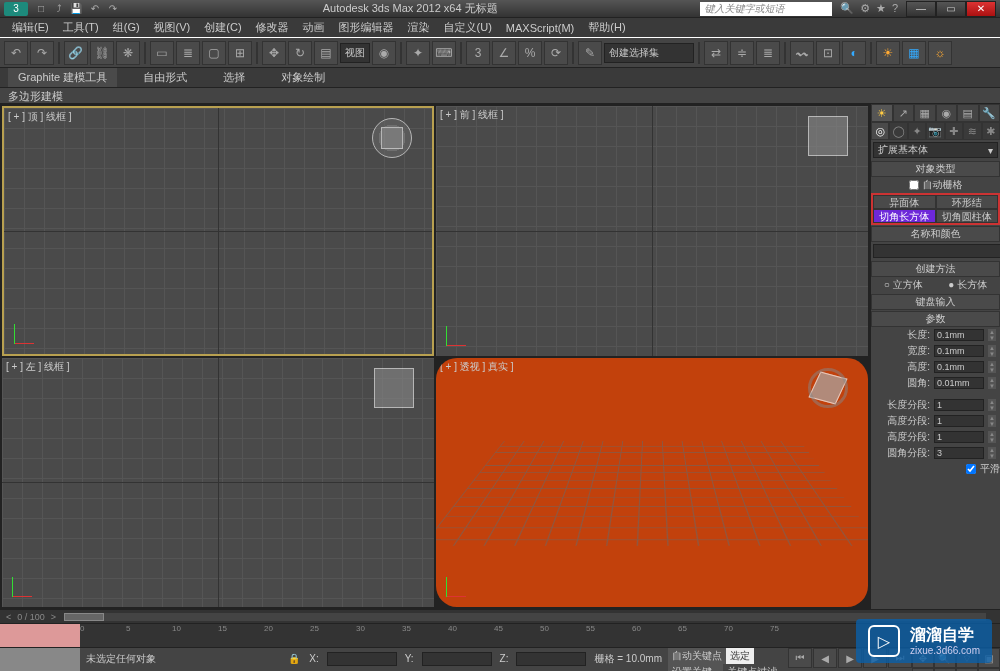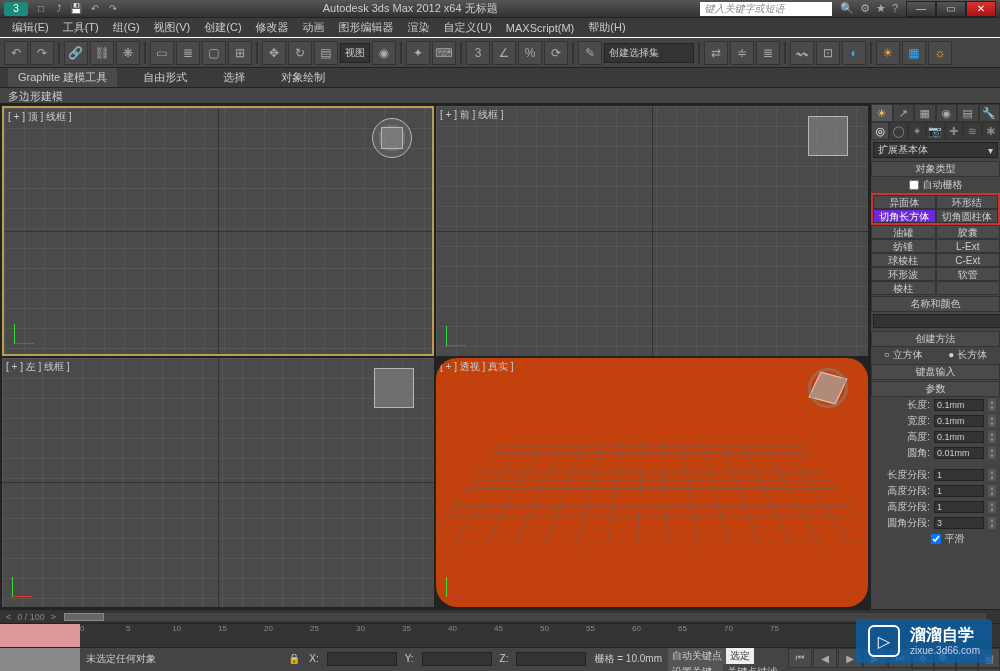--- a/index.html
+++ b/index.html
@@ -253,32 +253,20 @@
         <span>自动栅格</span>
     </div>
     <div class="highlight-box">
     <div class="btn-grid">
       <button>异面体</button>
       <button>环形结</button>
       <button class="sel">切角长方体</button>
       <button>切角圆柱体</button>
     </div>
     </div>
-    <div class="btn-grid">
-      <button>油罐</button>
-      <button>胶囊</button>
-      <button>纺锤</button>
-      <button>L-Ext</button>
-      <button>球棱柱</button>
-      <button>C-Ext</button>
-      <button>环形波</button>
-      <button>软管</button>
-      <button>棱柱</button>
-      <button></button>
-    </div>
     <div class="rollout-header">名称和颜色</div>
     <div class="name-row">
       <input style="">
       <div class="swatch"></div>
     </div>
     <div class="rollout-header">创建方法</div>
     <div class="radio-row">
       <label>○ <span>立方体</span></label>
       <label>● <span>长方体</span></label>
     </div>
@@ -342,21 +330,21 @@
         </div>
       </div>
     <div class="param-row">
         <span>圆角分段:</span>
         <div class="spinner">3</div>
         <div class="spin-btns">
           <span>▲</span>
           <span>▼</span>
         </div>
       </div>
-    <div class="check-row" style="justify-content:center;padding-left:24px">
+    <div class="check-row" style="justify-content:flex-end;padding-left:24px">
         <input type="checkbox" checked="" style="">
         <span>平滑</span>
       </div>
   </div>
 </div>
 
 <div class="timeslider">
   <span>&lt;</span>
   <span style="margin:0 6px">0 / 100</span>
   <span>&gt;</span>

